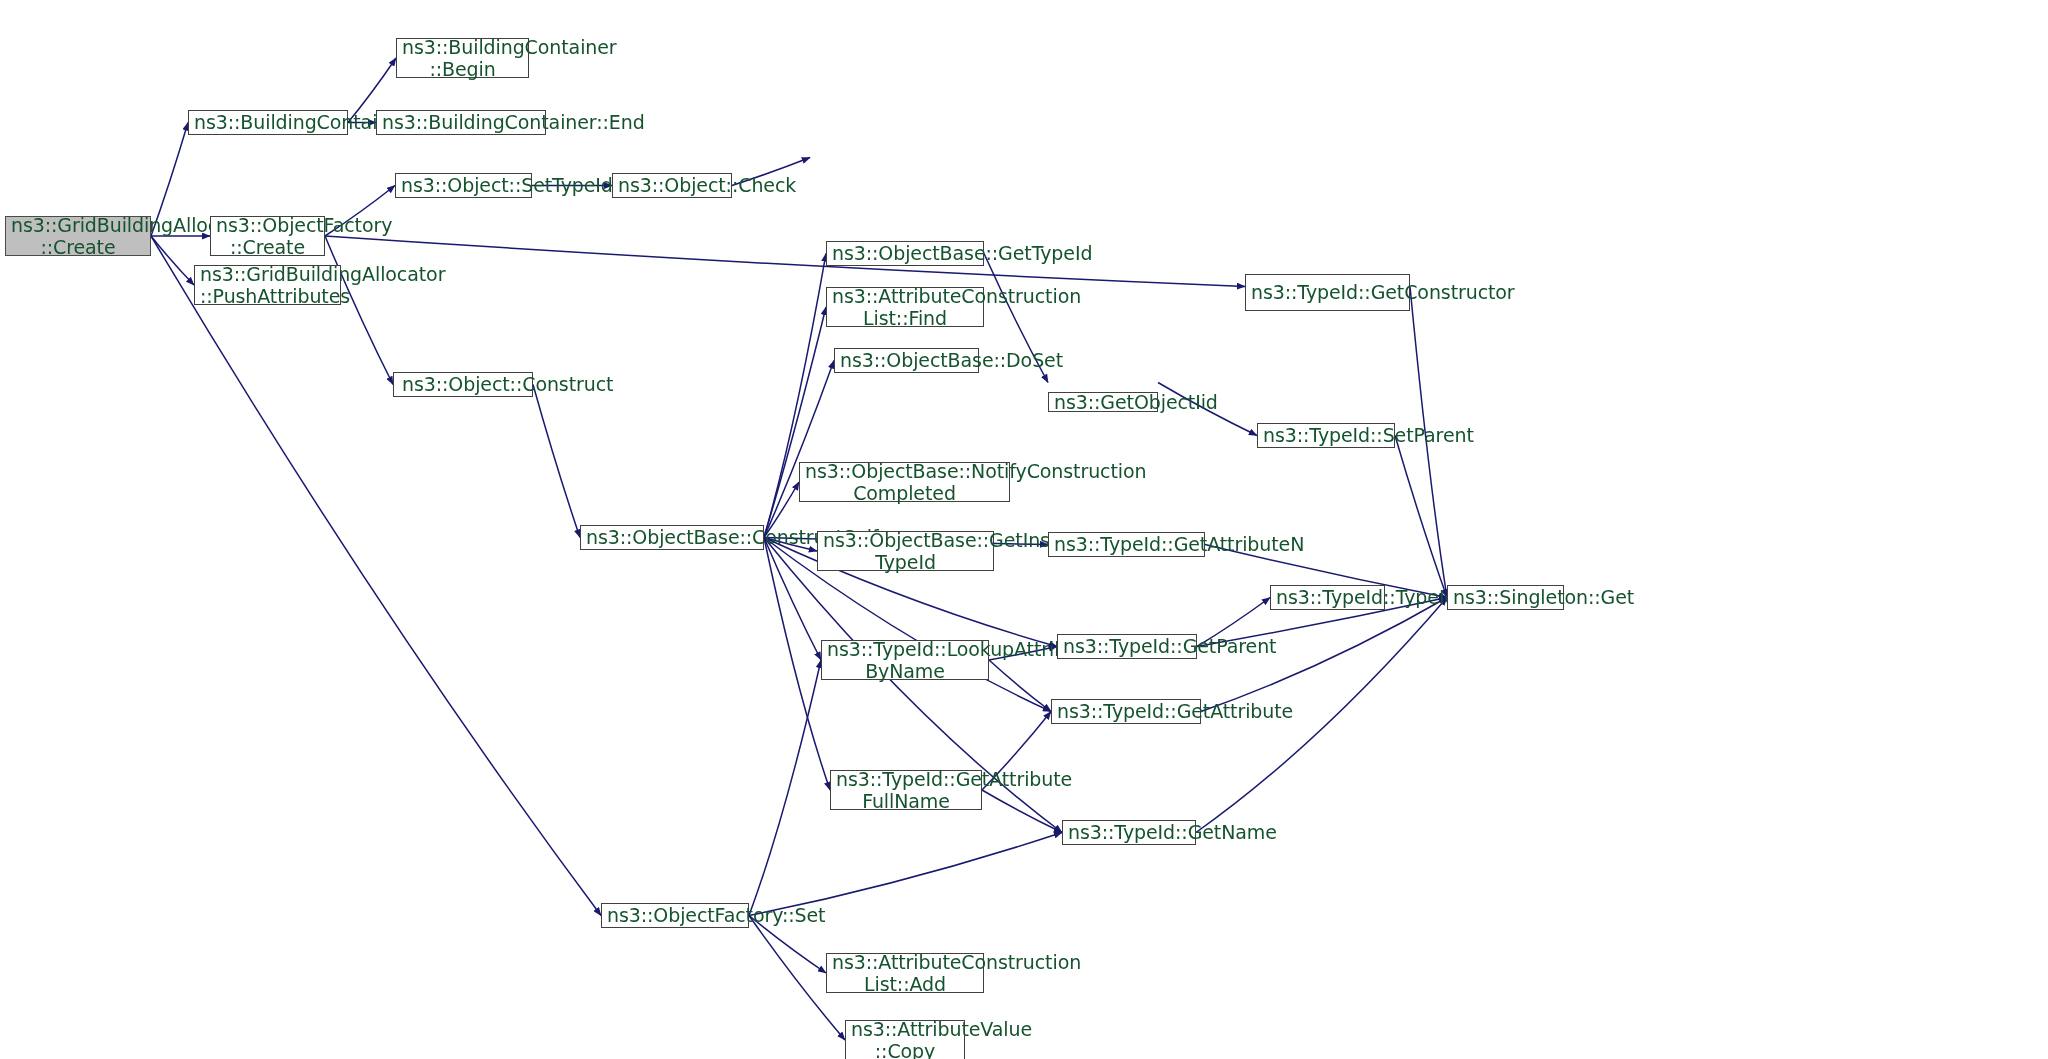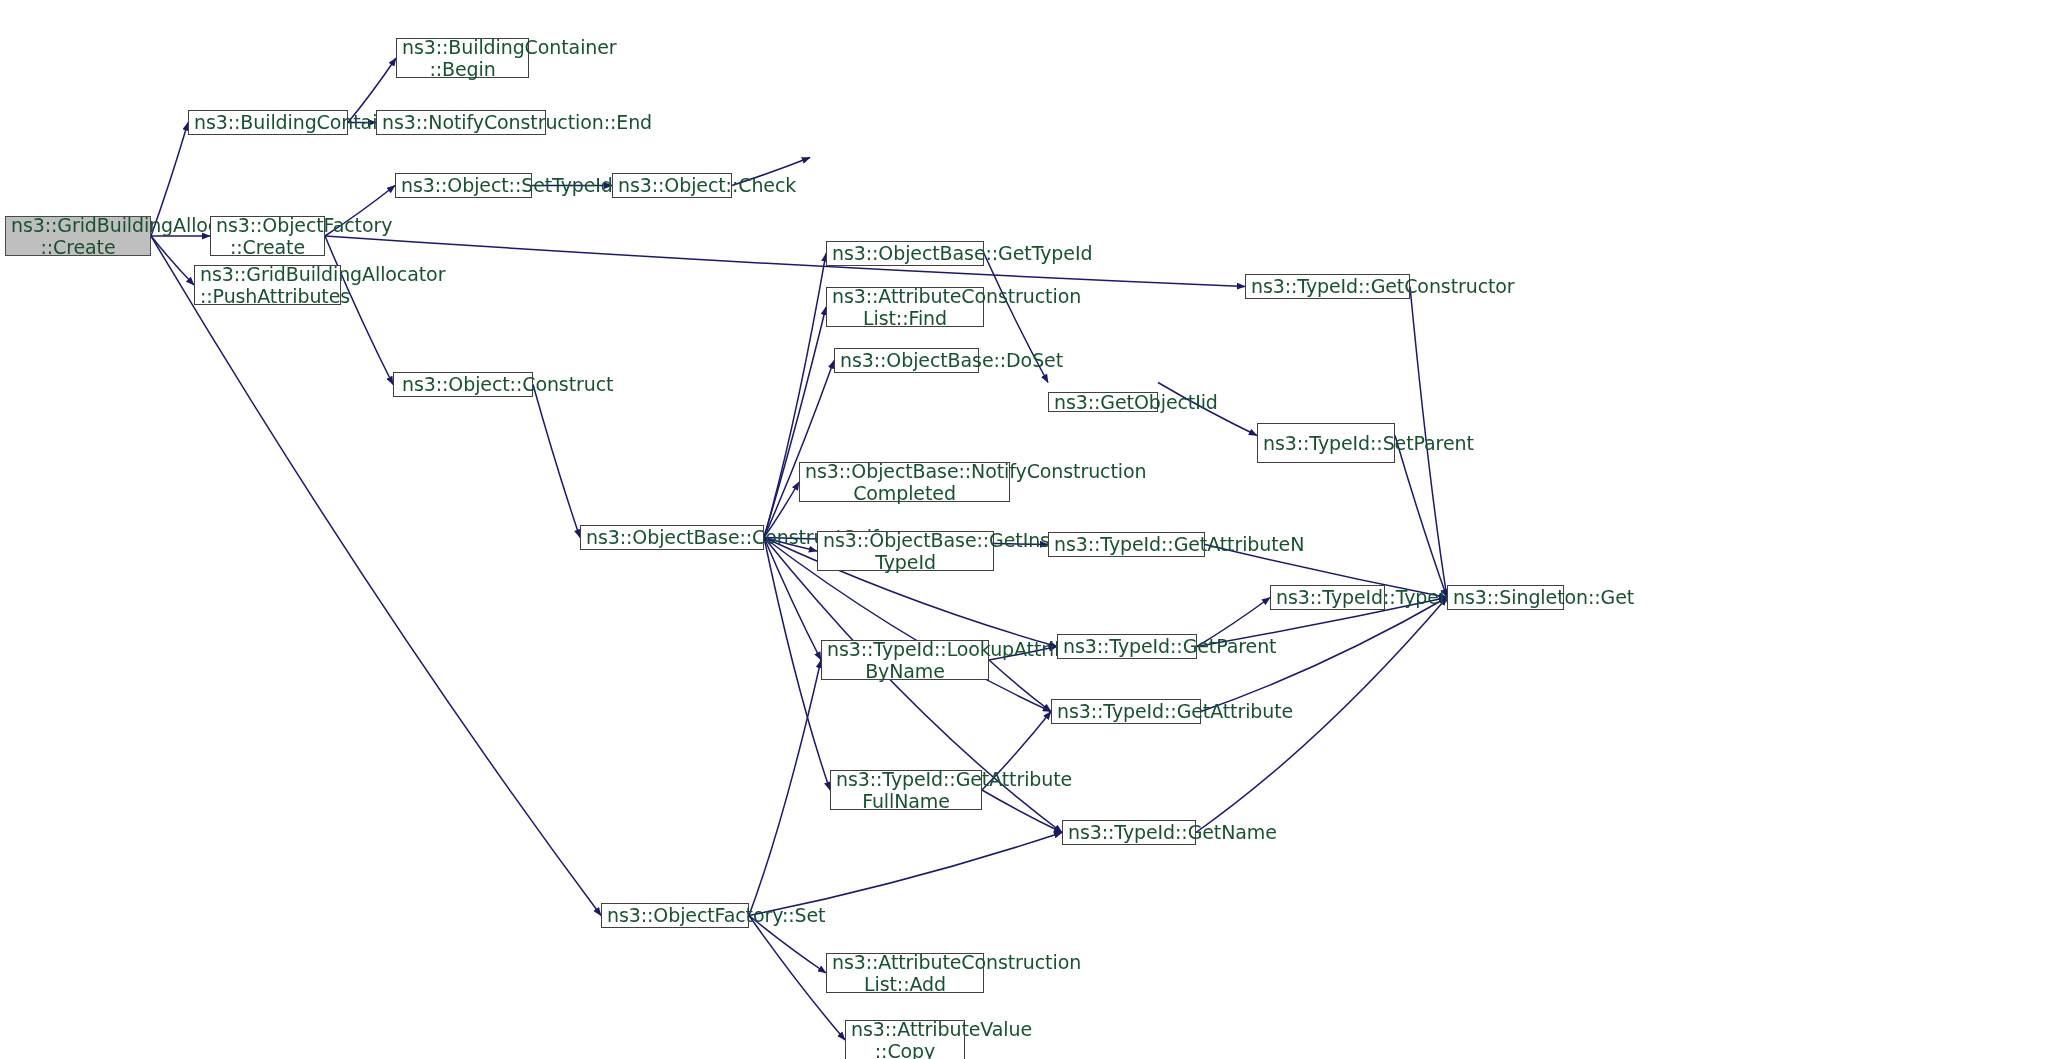--- a/index.html
+++ b/index.html
@@ -98,21 +98,21 @@
       <path d="M 1201,711.5 Q 1324,668.294 1447,597.5" fill="none" stroke="#191970" stroke-width="1.5" marker-end="url(#arrowhead)"></path>
       <path d="M 1196,832.5 Q 1321.5,743.435 1447,597.5" fill="none" stroke="#191970" stroke-width="1.5" marker-end="url(#arrowhead)"></path>
       <path d="M 1410,286.5 Q 1428.5,479.63100000000003 1447,597.5" fill="none" stroke="#191970" stroke-width="1.5" marker-end="url(#arrowhead)"></path>
       <path d="M 1395,435.5 Q 1421,524.3408 1447,597.5" fill="none" stroke="#191970" stroke-width="1.5" marker-end="url(#arrowhead)"></path>
     </svg>
 <div class="node root" style="left: 5px; top: 216px; width: 146px; height: 40px;"><span class="node-label">ns3::GridBuildingAllocator
 ::Create</span></div>
     <div class="node" style="left: 188px; top: 110px; width: 160px; height: 25px;"><span class="node-label">ns3::BuildingContainer::Add</span></div>
     <div class="node" style="left: 396px; top: 38px; width: 133px; height: 40px;"><span class="node-label">ns3::BuildingContainer
 ::Begin</span></div>
-    <div class="node" style="left: 376px; top: 110px; width: 170px; height: 25px;"><span class="node-label">ns3::NotifyConstruction::End</span></div>
+    <div class="node" style="left: 376px; top: 110px; width: 170px; height: 25px;"><span class="node-label">ns3::BuildingContainer::End</span></div>
     <div class="node" style="left: 210px; top: 216px; width: 115px; height: 40px;"><span class="node-label">ns3::ObjectFactory
 ::Create</span></div>
     <div class="node" style="left: 395px; top: 173px; width: 137px; height: 25px;"><span class="node-label">ns3::Object::SetTypeId</span></div>
     <div class="node" style="left: 612px; top: 173px; width: 120px; height: 25px; justify-content: center;"><span class="node-label">ns3::Object::Check</span></div>
     <div class="node" style="left: 194px; top: 265px; width: 147px; height: 40px;"><span class="node-label">ns3::GridBuildingAllocator
 ::PushAttributes</span></div>
     <div class="node" style="left: 393px; top: 372px; width: 140px; height: 25px; padding-left: 8px;"><span class="node-label">ns3::Object::Construct</span></div>
     <div class="node" style="left: 580px; top: 525px; width: 184px; height: 25px;"><span class="node-label">ns3::ObjectBase::ConstructSelf</span></div>
     <div class="node" style="left: 826px; top: 241px; width: 158px; height: 25px;"><span class="node-label">ns3::ObjectBase::GetTypeId</span></div>
     <div class="node" style="left: 826px; top: 287px; width: 158px; height: 40px;"><span class="node-label">ns3::AttributeConstruction
@@ -130,16 +130,16 @@
     <div class="node" style="left: 826px; top: 953px; width: 158px; height: 40px;"><span class="node-label">ns3::AttributeConstruction
 List::Add</span></div>
     <div class="node" style="left: 845px; top: 1020px; width: 120px; height: 40px;"><span class="node-label">ns3::AttributeValue
 ::Copy</span></div>
     <div class="node" style="left: 1048px; top: 392px; width: 110px; height: 20px;"><span class="node-label">ns3::GetObjectIid</span></div>
     <div class="node" style="left: 1048px; top: 532px; width: 157px; height: 25px;"><span class="node-label">ns3::TypeId::GetAttributeN</span></div>
     <div class="node" style="left: 1057px; top: 634px; width: 140px; height: 25px;"><span class="node-label">ns3::TypeId::GetParent</span></div>
     <div class="node" style="left: 1051px; top: 699px; width: 150px; height: 25px;"><span class="node-label">ns3::TypeId::GetAttribute</span></div>
     <div class="node" style="left: 1062px; top: 820px; width: 134px; height: 25px;"><span class="node-label">ns3::TypeId::GetName</span></div>
     <div class="node" style="left: 1270px; top: 585px; width: 115px; height: 25px;"><span class="node-label">ns3::TypeId::TypeId</span></div>
-    <div class="node" style="left: 1245px; top: 274px; width: 165px; height: 25px;"><span class="node-label">ns3::TypeId::GetConstructor</span></div>
-    <div class="node" style="left: 1257px; top: 423px; width: 138px; height: 40px;"><span class="node-label">ns3::TypeId::SetParent</span></div>
+    <div class="node" style="left: 1245px; top: 274px; width: 165px; height: 37px;"><span class="node-label">ns3::TypeId::GetConstructor</span></div>
+    <div class="node" style="left: 1257px; top: 423px; width: 138px; height: 25px;"><span class="node-label">ns3::TypeId::SetParent</span></div>
     <div class="node" style="left: 1447px; top: 585px; width: 117px; height: 25px;"><span class="node-label">ns3::Singleton::Get</span></div>
   </div>
 
 </body></html>

